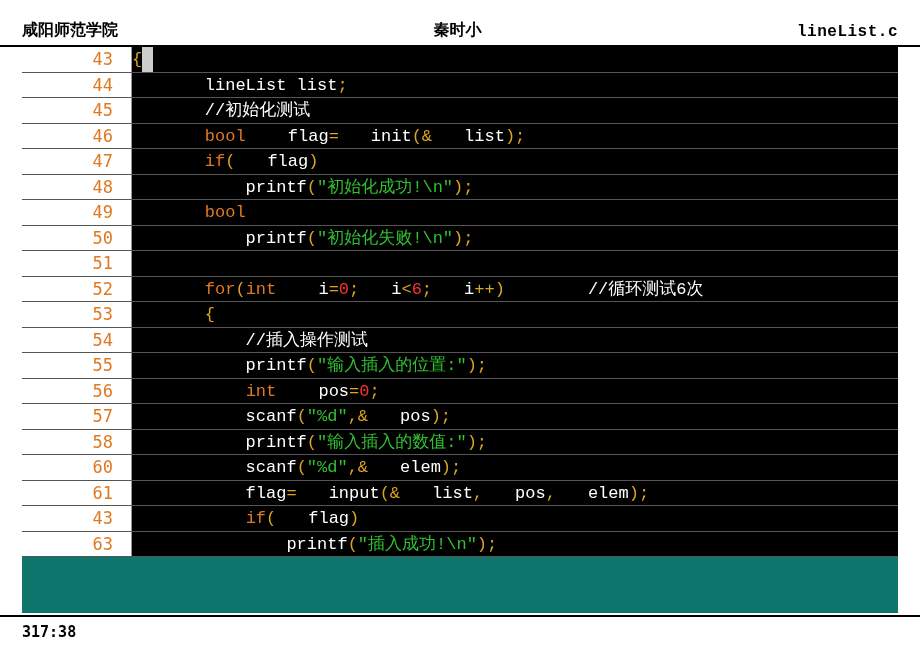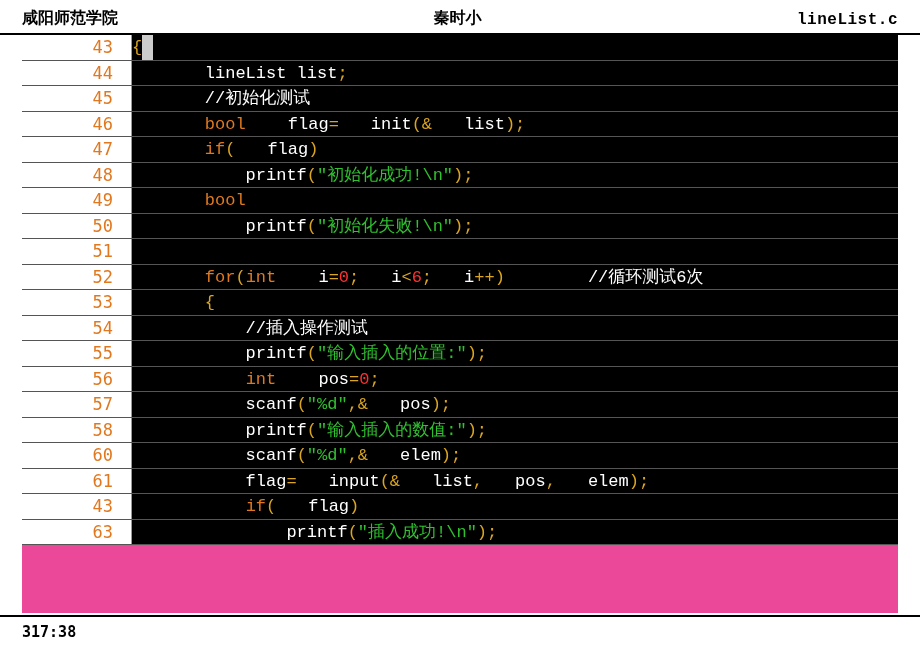--- a/index.html
+++ b/index.html
@@ -14,31 +14,32 @@
   }
   .header {
     display: flex;
     justify-content: space-between;
     align-items: flex-end;
     padding: 8px 22px 4px 22px;
     font-size: 16px;
     font-weight: bold;
     color: #000;
     border-bottom: 2px solid #000;
+    margin-top: 12px;
   }
   .header .center { flex: 1; text-align: center; }
   .header .right {
     font-family: Liberation Mono, monospace;
     letter-spacing: 0.5px;
   }
   .code-area {
     flex: 1;
     display: flex;
     flex-direction: column;
-    background: #ec4899;
+    background: #0f766e;
     margin: 0 22px;
     overflow: hidden;
   }
   .code-row {
     display: flex;
     height: 25.5px;
     line-height: 25.5px;
     font-size: 17px;
     border-bottom: 1px solid #555;
   }

